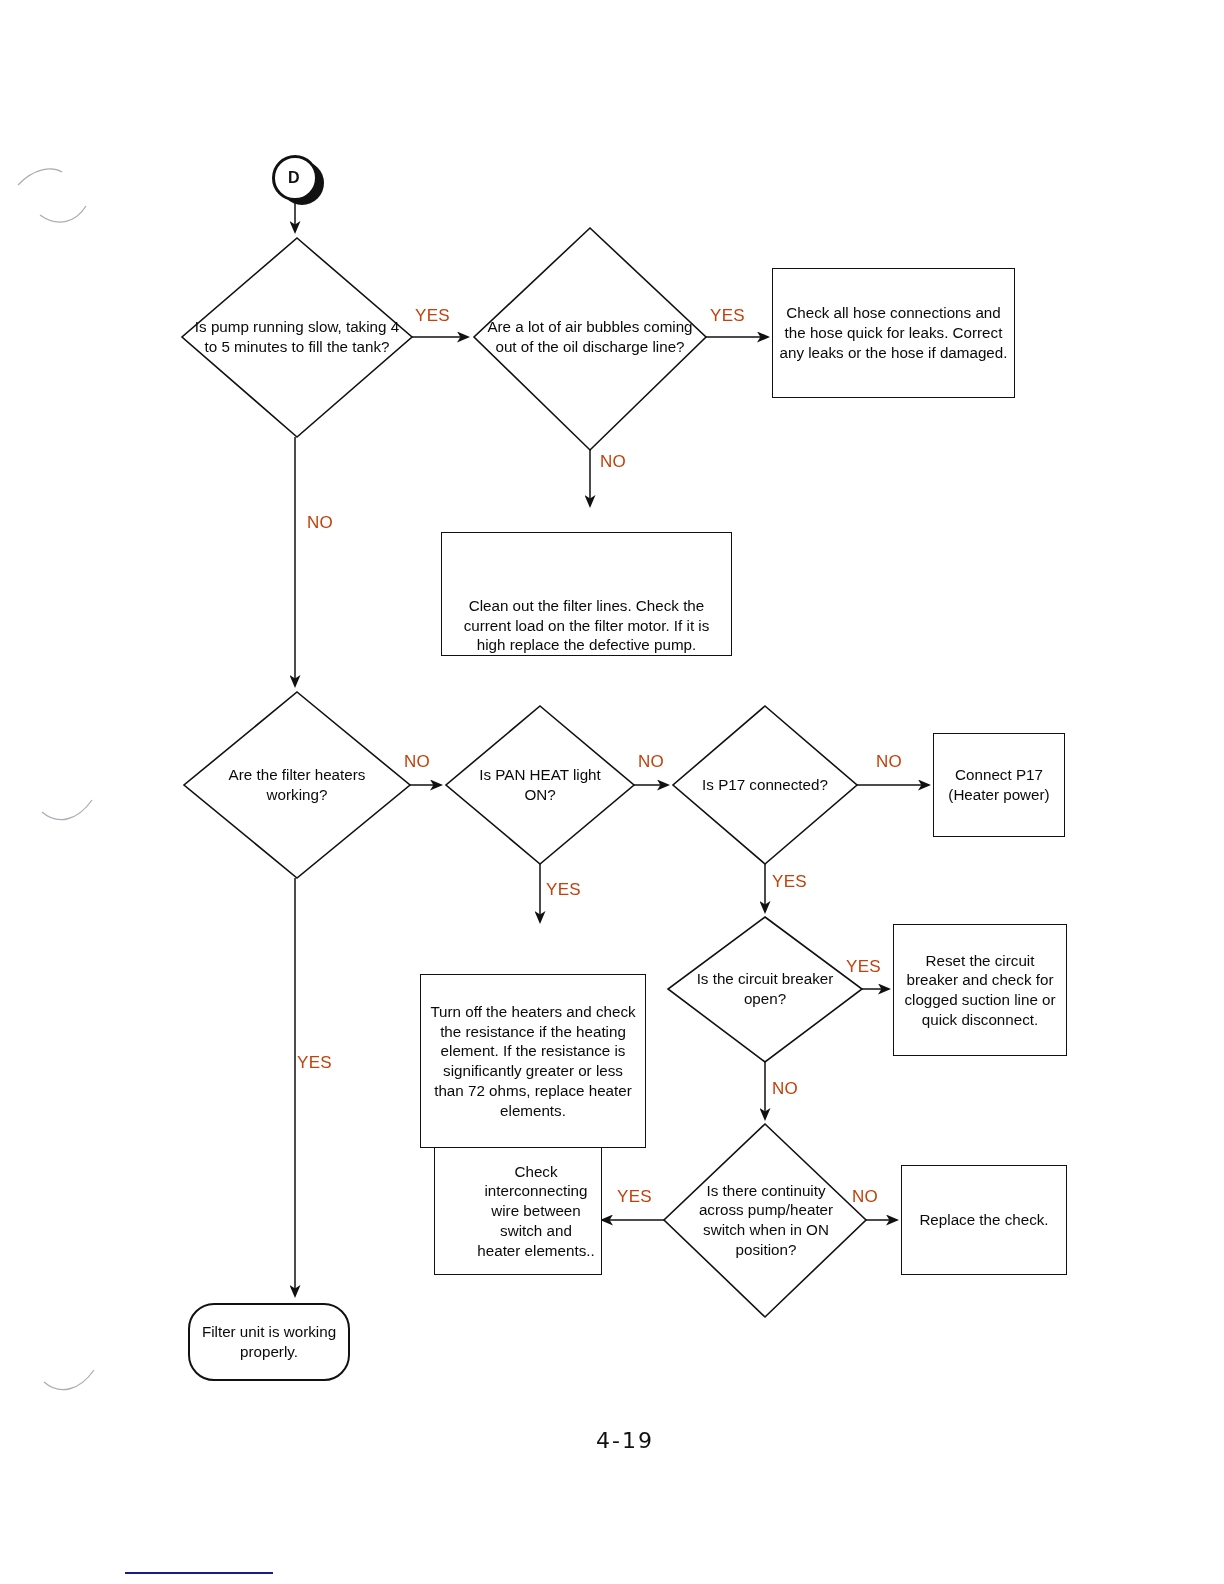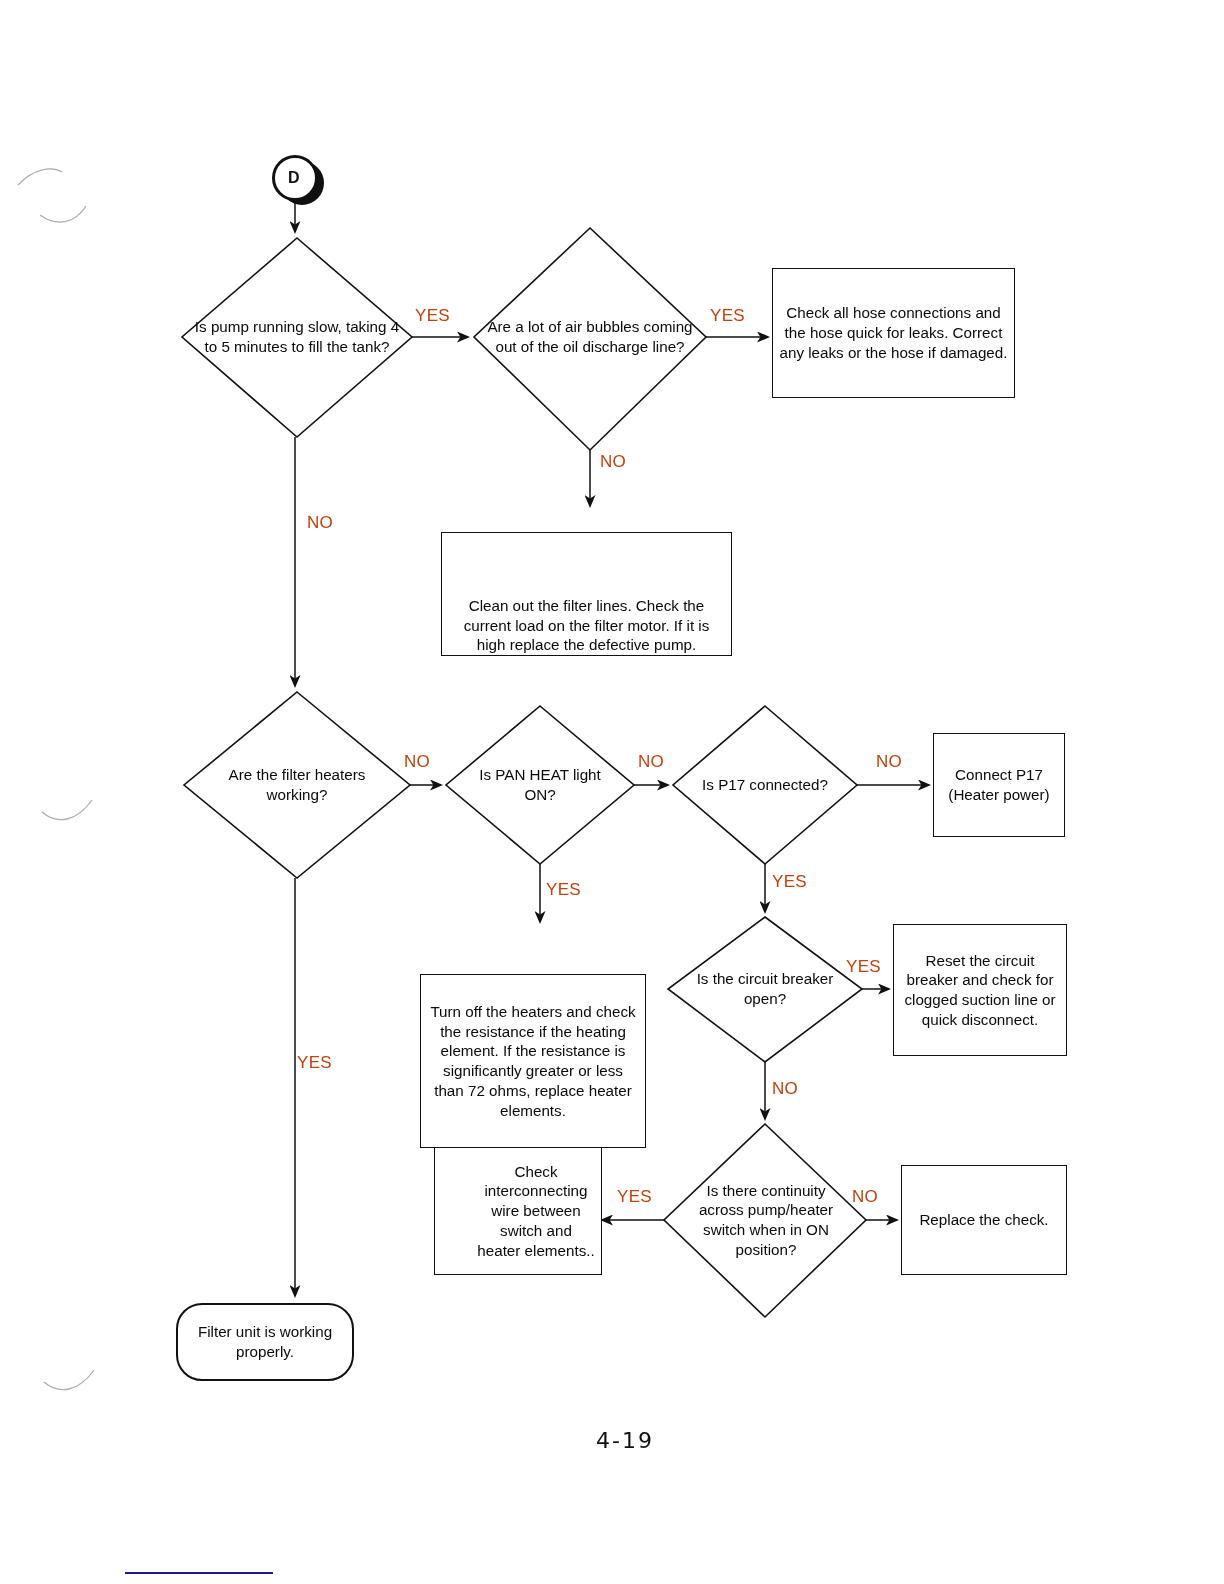--- a/index.html
+++ b/index.html
@@ -155,21 +155,21 @@
   </div>
 
   <div class="node rect f152" style="left:434px;top:1147px;width:168px;height:128px;padding-left:36px;">
     <span class="txt">Check interconnecting wire between switch and heater elements..</span>
   </div>
 
   <div class="node rect f152" style="left:901px;top:1165px;width:166px;height:110px;">
     <span class="txt">Replace the check.</span>
   </div>
 
-  <div class="node term f152" style="left:176px;top:1303px;width:178px;height:78px;">
+  <div class="node term f152" style="left:188px;top:1303px;width:162px;height:78px;">
     <span class="txt">Filter unit is working properly.</span>
   </div>
 
   <div class="edge-label" style="left:415px;top:306px;">YES</div>
   <div class="edge-label" style="left:710px;top:306px;">YES</div>
   <div class="edge-label" style="left:600px;top:452px;">NO</div>
   <div class="edge-label" style="left:307px;top:513px;">NO</div>
   <div class="edge-label" style="left:404px;top:752px;">NO</div>
   <div class="edge-label" style="left:638px;top:752px;">NO</div>
   <div class="edge-label" style="left:876px;top:752px;">NO</div>

